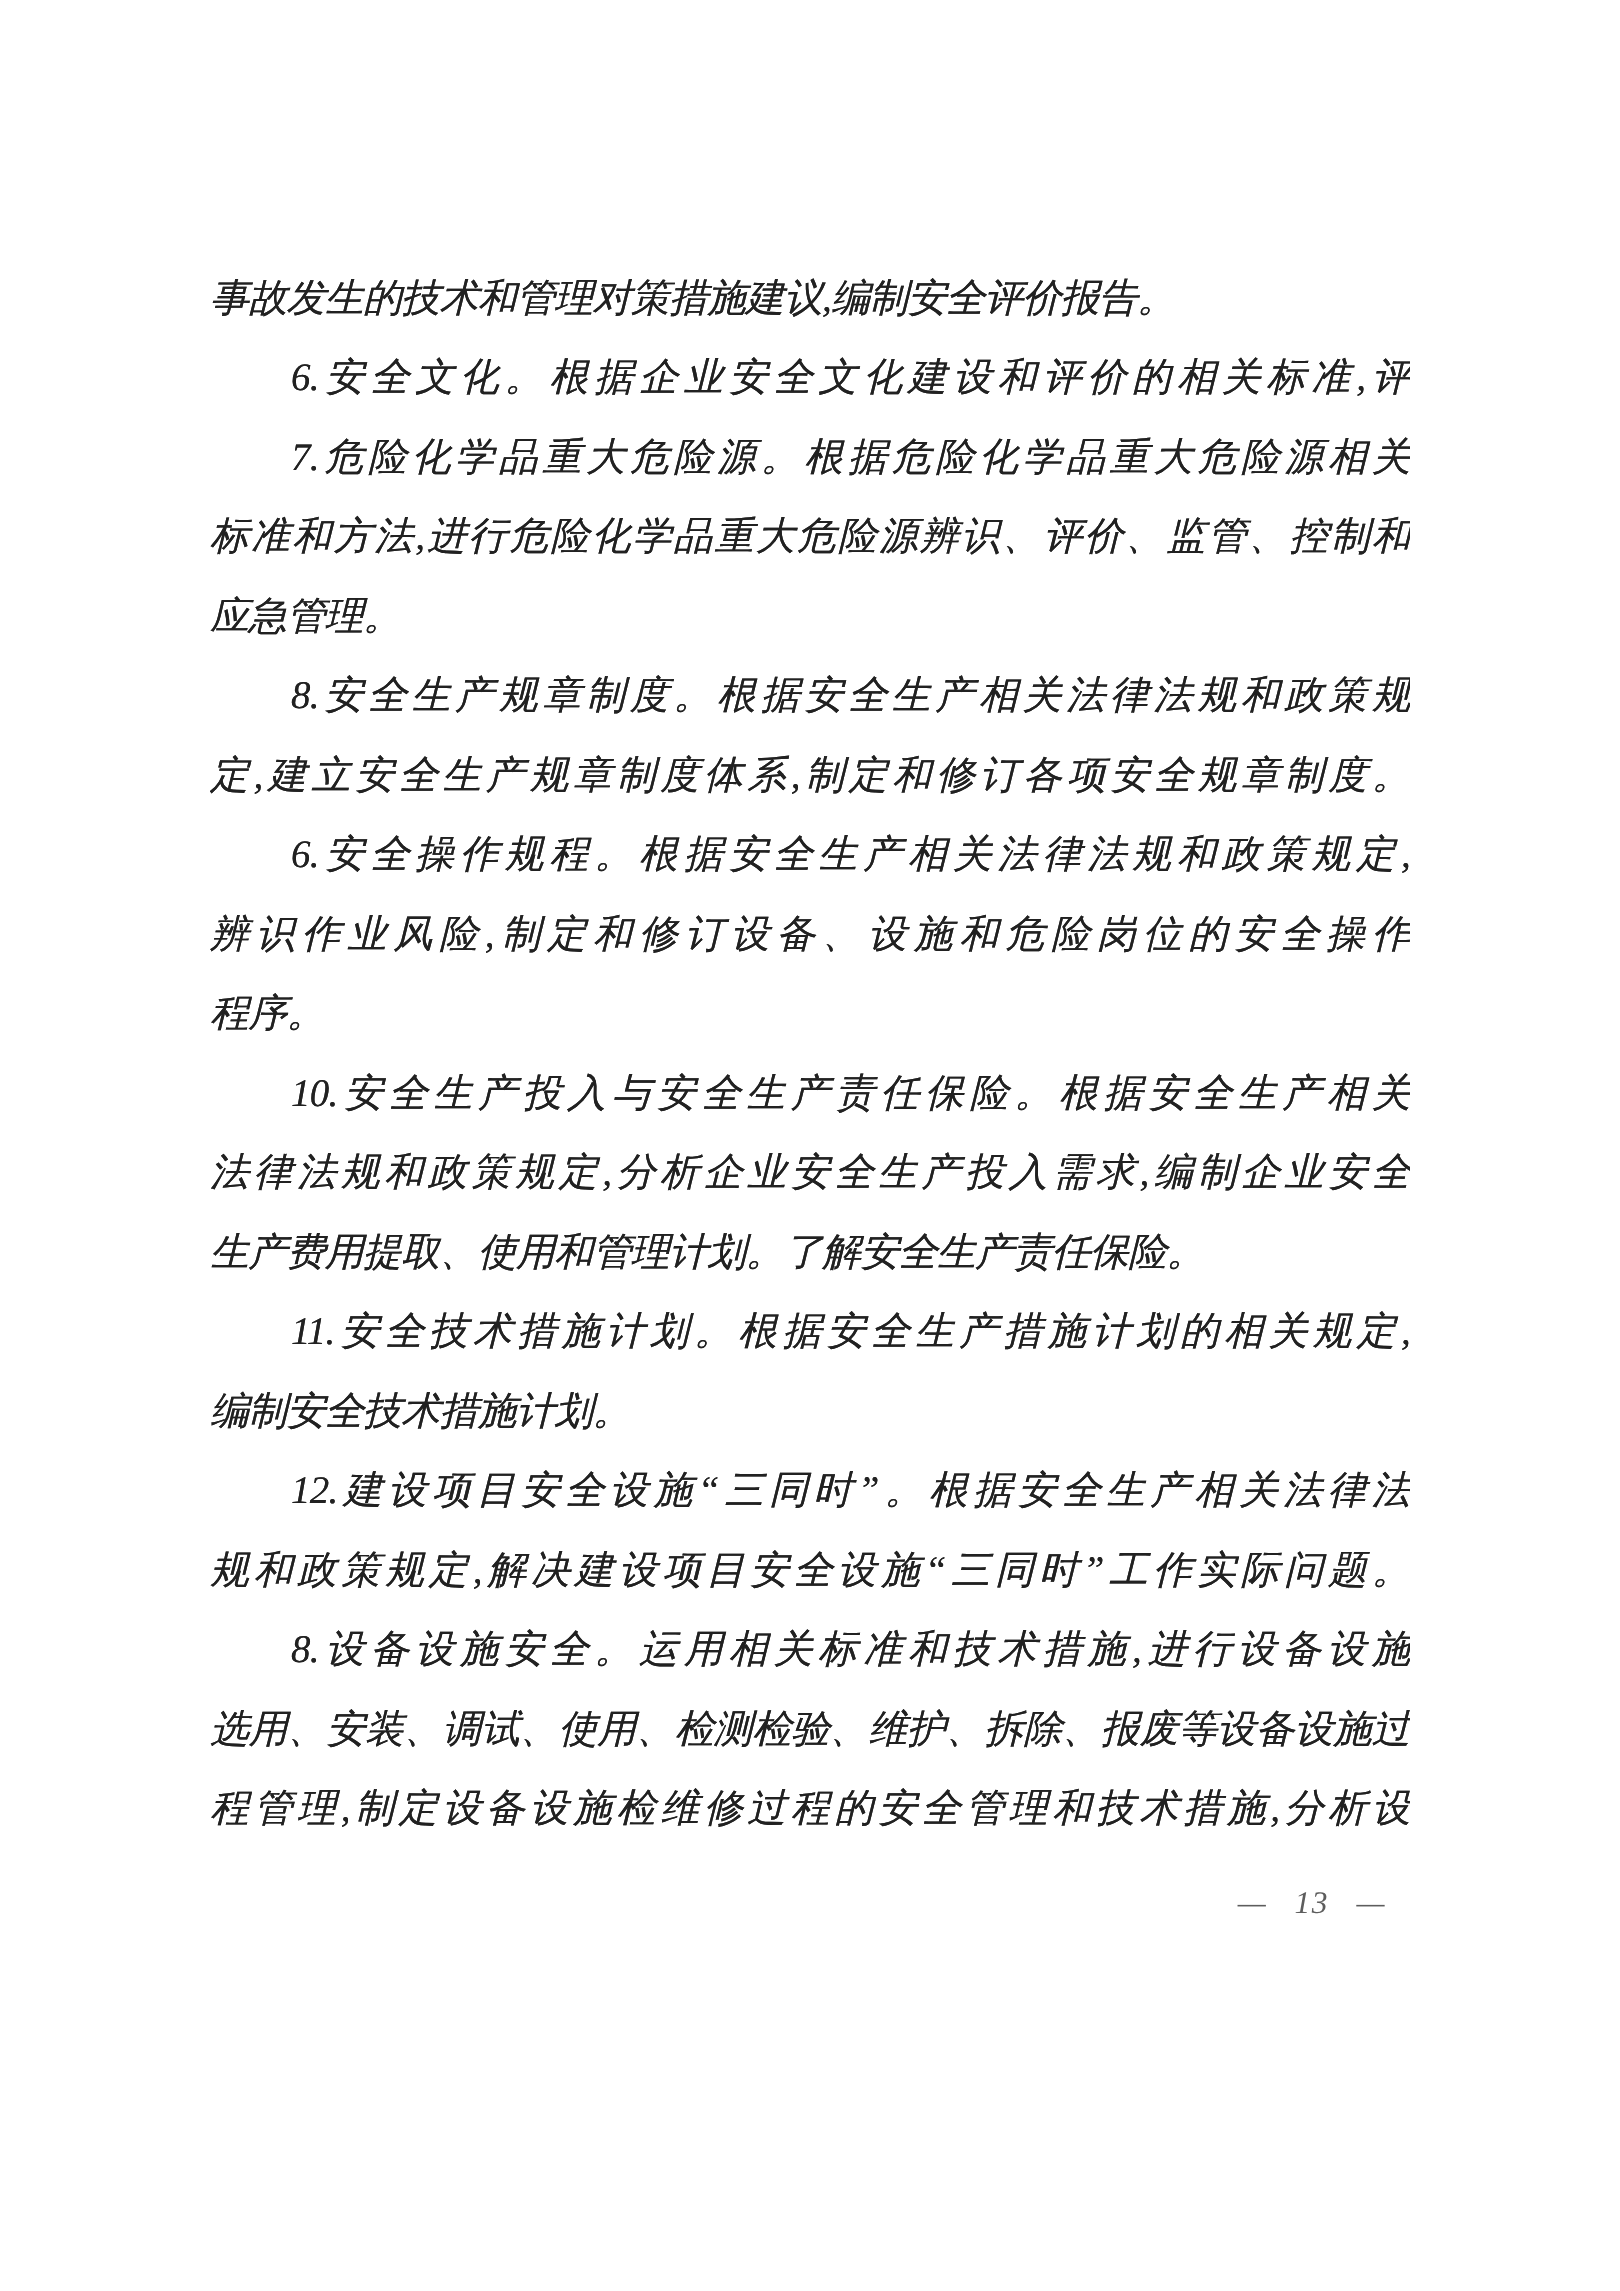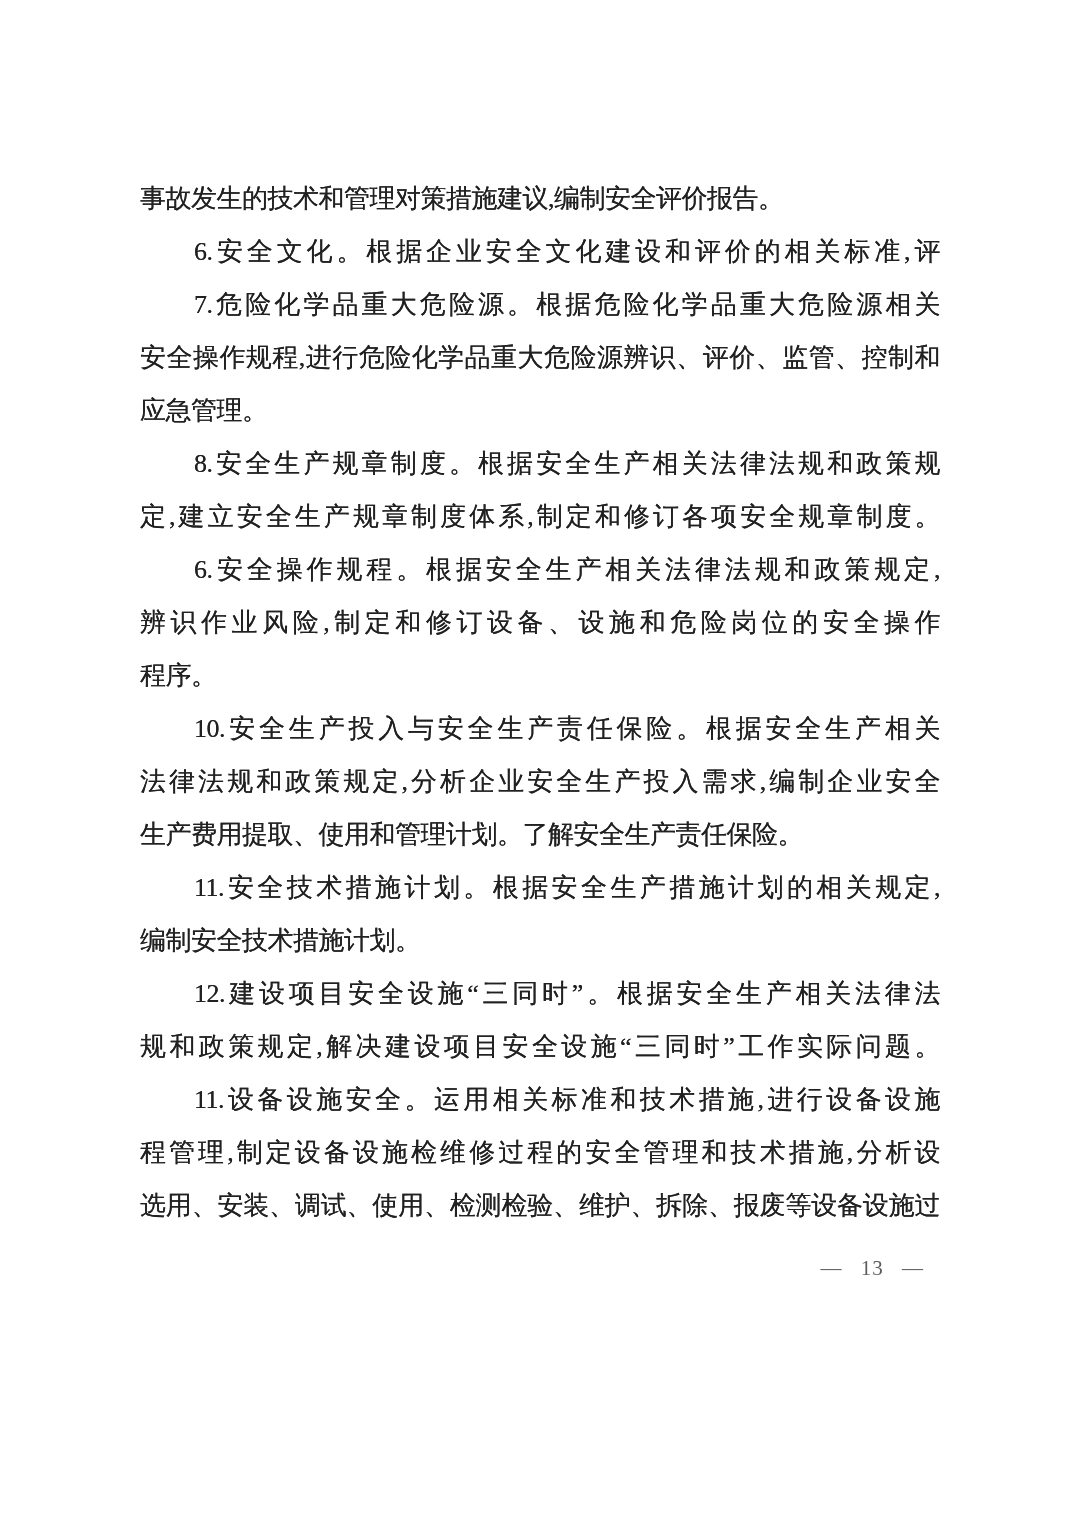--- a/index.html
+++ b/index.html
@@ -12,20 +12,21 @@
     overflow: hidden;
     font-family: "Liberation Serif", "DejaVu Serif", serif;
   }
   .content {
     position: absolute;
     left: 140px;
     top: 172px;
     width: 800px;
     color: #212121;
     text-shadow: 0 0 0.4px #3a3a3a;
+    font-style: italic;
   }
   .line {
     font-size: 26px;
     letter-spacing: -0.5px;
     line-height: 53px;
     height: 53px;
     overflow: hidden;
     text-align: justify;
     text-align-last: justify;
     white-space: normal;
@@ -46,35 +47,35 @@
 </style>
 </head>
 <body>
 
 <div class="page">
   <div class="content">
     <div id="lines">
         <div class="line end">事故发生的技术和管理对策措施建议,编制安全评价报告。</div>
         <div class="line indent">6.安全文化。根据企业安全文化建设和评价的相关标准,评</div>
         <div class="line indent">7.危险化学品重大危险源。根据危险化学品重大危险源相关</div>
-        <div class="line">安全操作规程,进行危险化学品重大危险源辨识、评价、监管、控制和</div>
+        <div class="line">标准和方法,进行危险化学品重大危险源辨识、评价、监管、控制和</div>
         <div class="line end">应急管理。</div>
         <div class="line indent">8.安全生产规章制度。根据安全生产相关法律法规和政策规</div>
         <div class="line">定,建立安全生产规章制度体系,制定和修订各项安全规章制度。</div>
         <div class="line indent">6.安全操作规程。根据安全生产相关法律法规和政策规定,</div>
         <div class="line">辨识作业风险,制定和修订设备、设施和危险岗位的安全操作</div>
         <div class="line end">程序。</div>
         <div class="line indent">10.安全生产投入与安全生产责任保险。根据安全生产相关</div>
         <div class="line">法律法规和政策规定,分析企业安全生产投入需求,编制企业安全</div>
         <div class="line end">生产费用提取、使用和管理计划。了解安全生产责任保险。</div>
         <div class="line indent">11.安全技术措施计划。根据安全生产措施计划的相关规定,</div>
         <div class="line end">编制安全技术措施计划。</div>
         <div class="line indent">12.建设项目安全设施“三同时”。根据安全生产相关法律法</div>
         <div class="line">规和政策规定,解决建设项目安全设施“三同时”工作实际问题。</div>
-        <div class="line indent">11.设备设施安全。运用相关标准和技术措施,进行设备设施</div>
+        <div class="line indent">8.设备设施安全。运用相关标准和技术措施,进行设备设施</div>
+        <div class="line">选用、安装、调试、使用、检测检验、维护、拆除、报废等设备设施过</div>
         <div class="line">程管理,制定设备设施检维修过程的安全管理和技术措施,分析设</div>
-        <div class="line">选用、安装、调试、使用、检测检验、维护、拆除、报废等设备设施过</div>
       </div>
     <div class="footer">
       <span>— 13 —</span>
     </div>
   </div>
 </div>
 
 </body></html>

